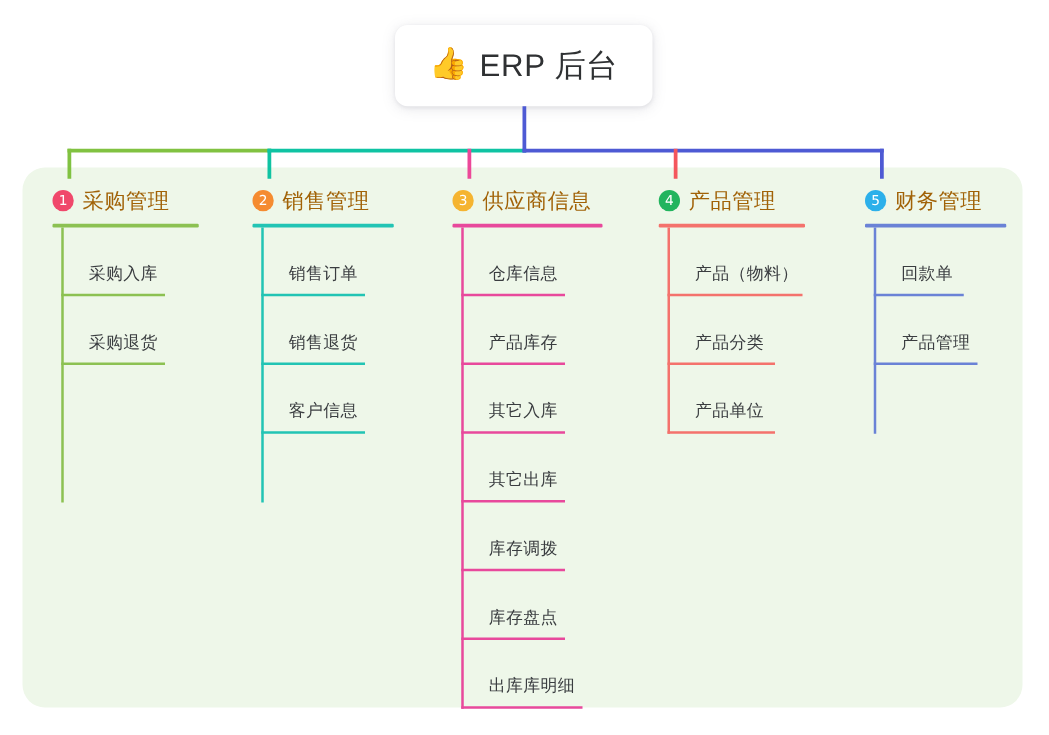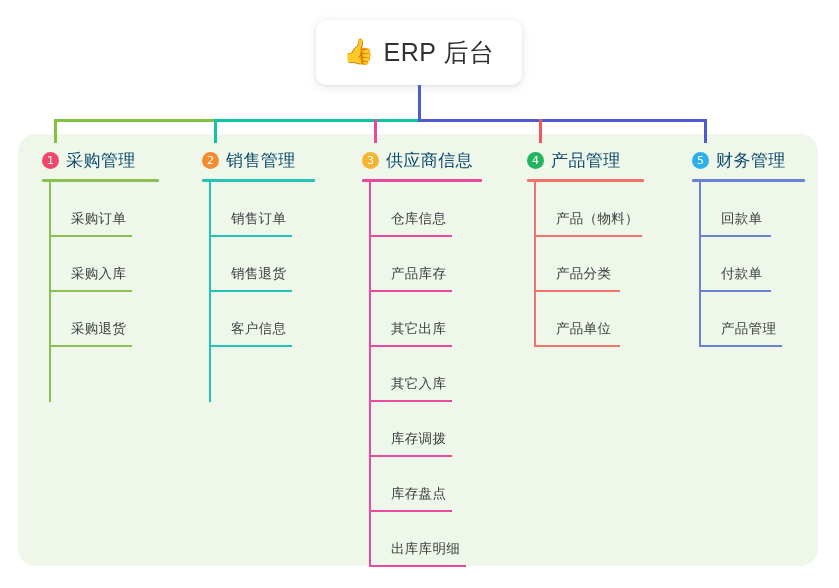--- a/index.html
+++ b/index.html
@@ -80,21 +80,21 @@
     border-radius: 50%;
     color: #ffffff;
     font-size: 11px;
     line-height: 17px;
     text-align: center;
     flex: 0 0 auto;
     font-family: "DejaVu Sans", sans-serif;
   }
   .col-title {
     font-size: 17px;
-    color: #0c4a6e;
+    color: #a16207;
     letter-spacing: 0.4px;
   }
   .col-underline {
     height: 3px;
     border-radius: 1px;
     margin-top: 7px;
   }
 
   .items {
     position: relative;
@@ -154,24 +154,20 @@
 <div id="columns">
     <div class="column" style="left: 42px; top: 148px;">
       <div class="col-header">
         <span class="badge" style="background: rgb(240, 72, 107);">1</span>
         <span class="col-title">采购管理</span>
       </div>
       <div class="col-underline" style="width: 117px; background: rgb(140, 193, 82);"></div>
       <div class="items">
         <div class="spine" style="background: rgb(140, 193, 82); height: 220px;"></div>
         <div class="leaf">
-          <span class="leaf-label">采购订单</span>
-          <div class="leaf-underline" style="width: 83px; background: rgb(140, 193, 82);"></div>
-        </div>
-        <div class="leaf">
           <span class="leaf-label">采购入库</span>
           <div class="leaf-underline" style="width: 83px; background: rgb(140, 193, 82);"></div>
         </div>
         <div class="leaf">
           <span class="leaf-label">采购退货</span>
           <div class="leaf-underline" style="width: 83px; background: rgb(140, 193, 82);"></div>
         </div>
       </div>
     </div>
     <div class="column" style="left: 202px; top: 148px;">
@@ -206,25 +202,25 @@
         <div class="spine" style="background: rgb(232, 73, 156); height: 385px;"></div>
         <div class="leaf">
           <span class="leaf-label">仓库信息</span>
           <div class="leaf-underline" style="width: 83px; background: rgb(232, 73, 156);"></div>
         </div>
         <div class="leaf">
           <span class="leaf-label">产品库存</span>
           <div class="leaf-underline" style="width: 83px; background: rgb(232, 73, 156);"></div>
         </div>
         <div class="leaf">
+          <span class="leaf-label">其它入库</span>
+          <div class="leaf-underline" style="width: 83px; background: rgb(232, 73, 156);"></div>
+        </div>
+        <div class="leaf">
           <span class="leaf-label">其它出库</span>
-          <div class="leaf-underline" style="width: 83px; background: rgb(232, 73, 156);"></div>
-        </div>
-        <div class="leaf">
-          <span class="leaf-label">其它入库</span>
           <div class="leaf-underline" style="width: 83px; background: rgb(232, 73, 156);"></div>
         </div>
         <div class="leaf">
           <span class="leaf-label">库存调拨</span>
           <div class="leaf-underline" style="width: 83px; background: rgb(232, 73, 156);"></div>
         </div>
         <div class="leaf">
           <span class="leaf-label">库存盘点</span>
           <div class="leaf-underline" style="width: 83px; background: rgb(232, 73, 156);"></div>
         </div>
@@ -262,22 +258,18 @@
         <span class="col-title">财务管理</span>
       </div>
       <div class="col-underline" style="width: 113px; background: rgb(106, 130, 214);"></div>
       <div class="items">
         <div class="spine" style="background: rgb(106, 130, 214); height: 165px;"></div>
         <div class="leaf">
           <span class="leaf-label">回款单</span>
           <div class="leaf-underline" style="width: 72px; background: rgb(106, 130, 214);"></div>
         </div>
         <div class="leaf">
-          <span class="leaf-label">付款单</span>
-          <div class="leaf-underline" style="width: 72px; background: rgb(106, 130, 214);"></div>
-        </div>
-        <div class="leaf">
           <span class="leaf-label">产品管理</span>
           <div class="leaf-underline" style="width: 83px; background: rgb(106, 130, 214);"></div>
         </div>
       </div>
     </div>
   </div>
 
 </body></html>

